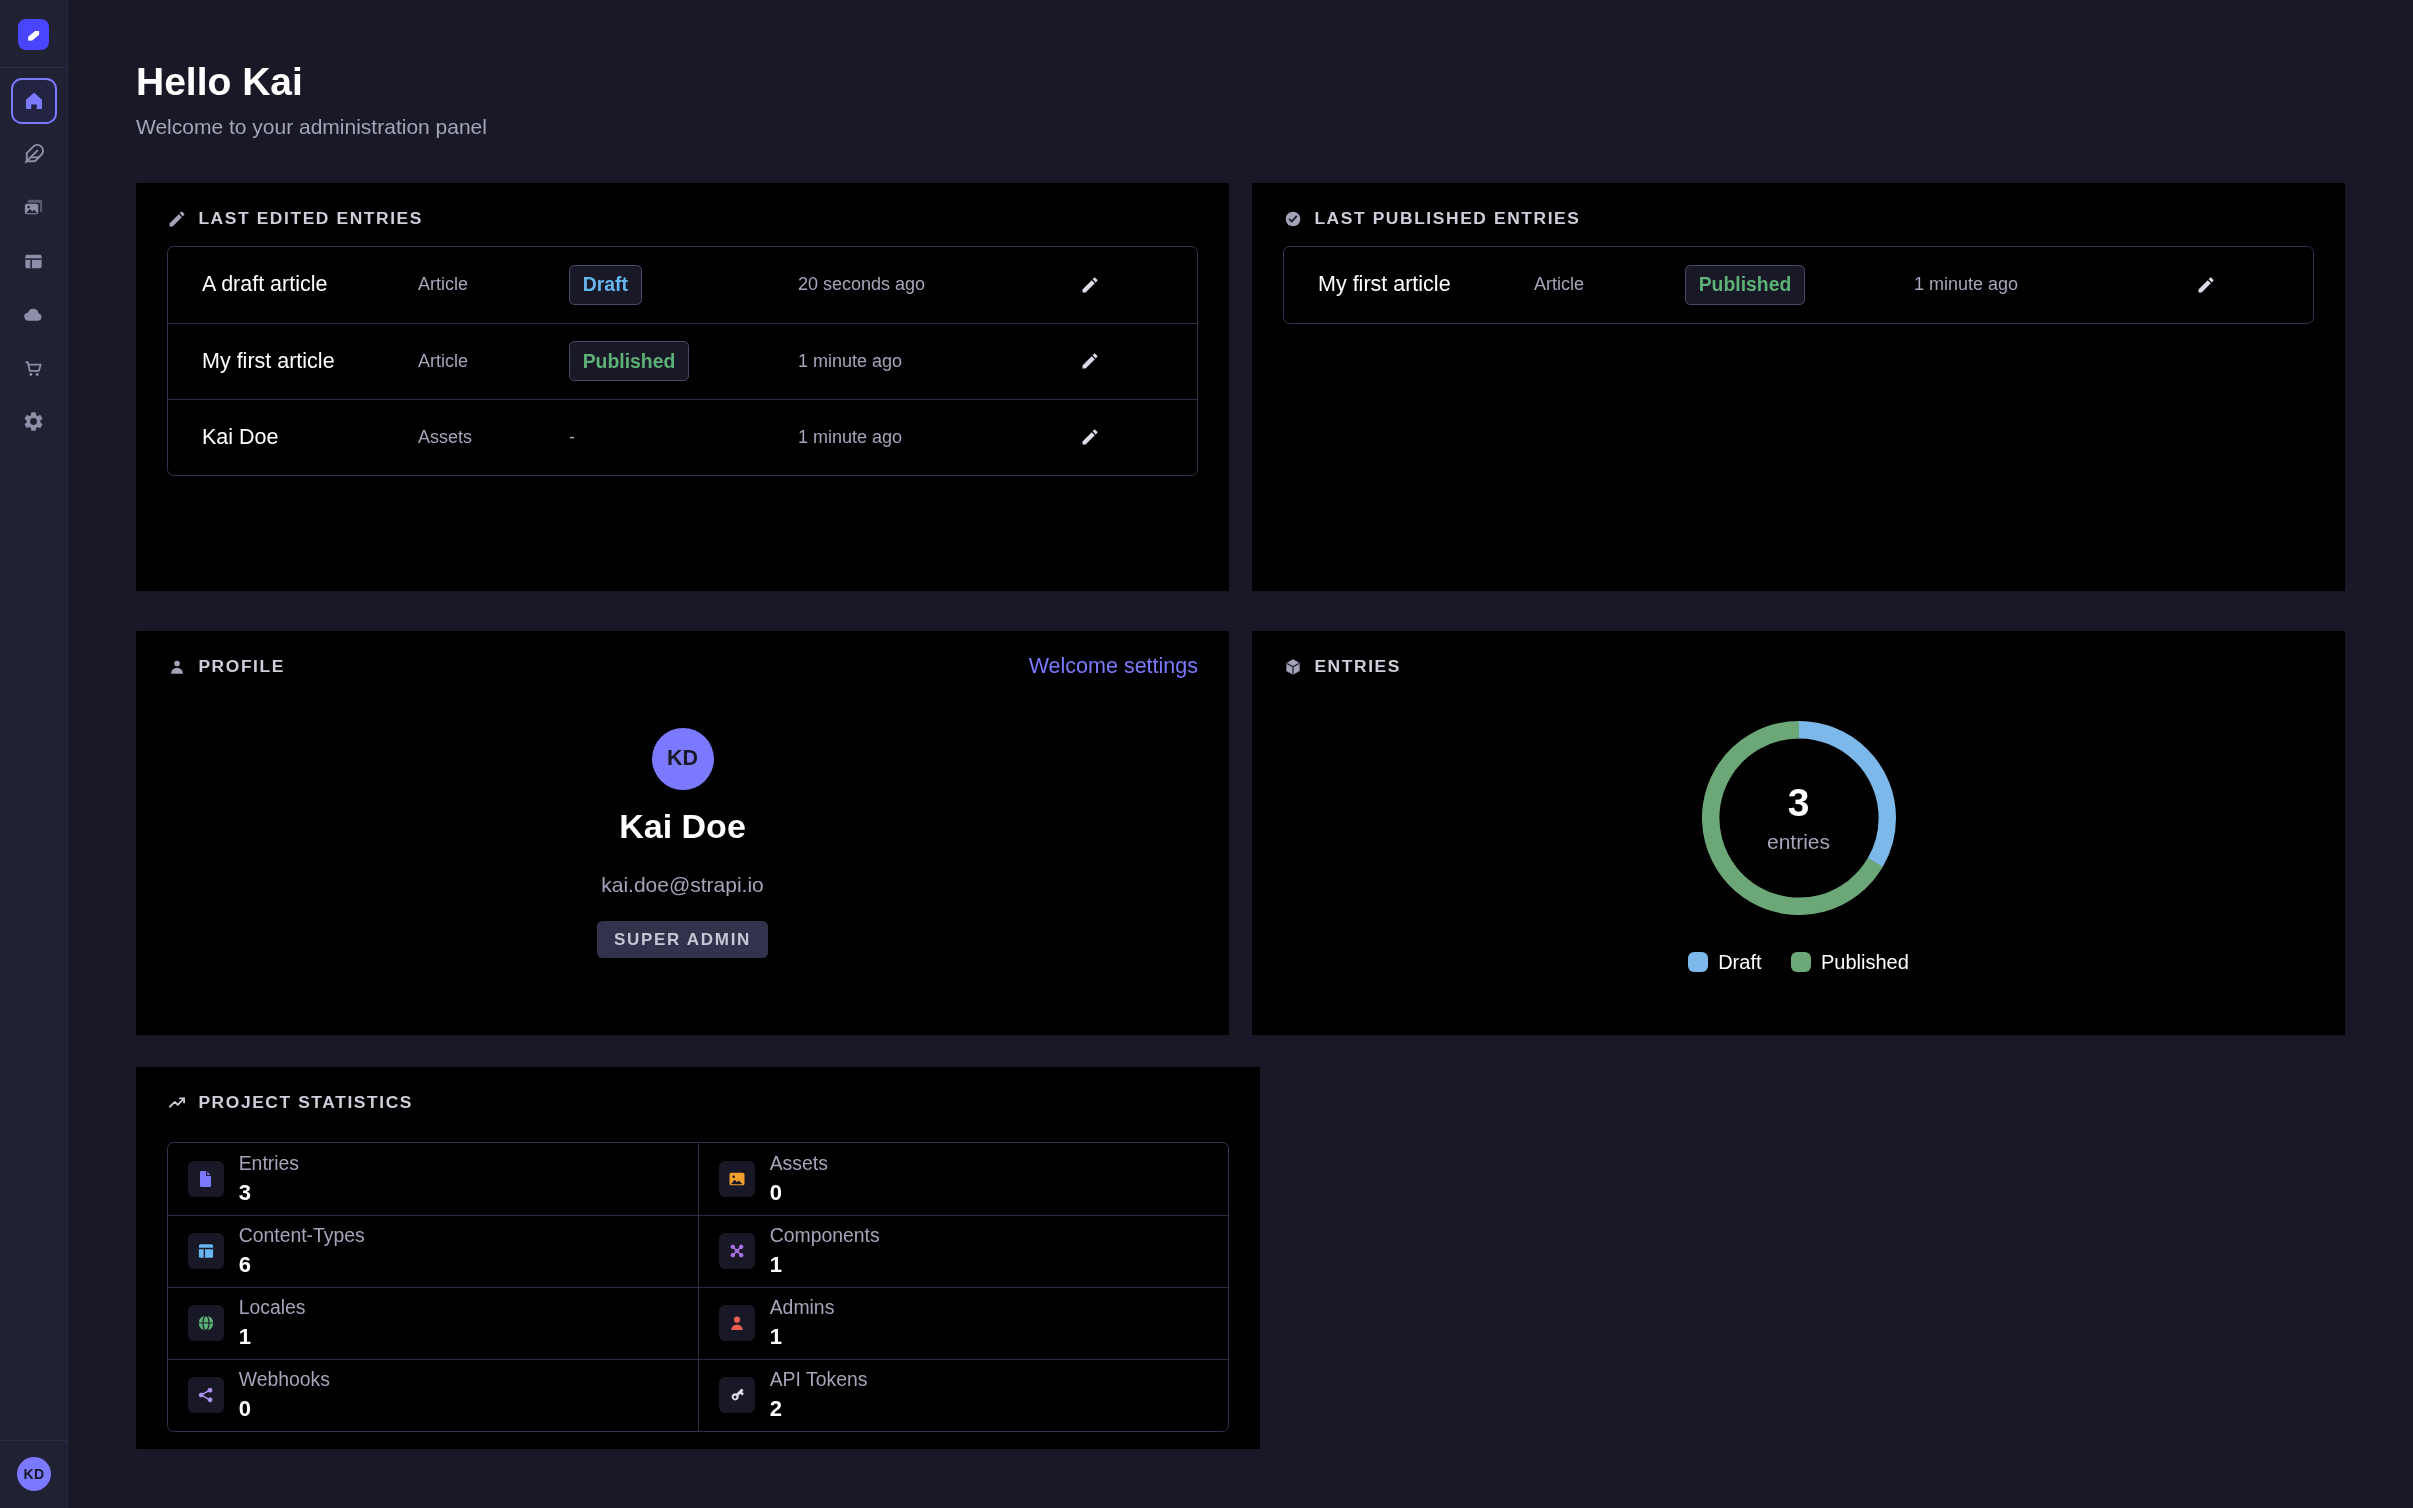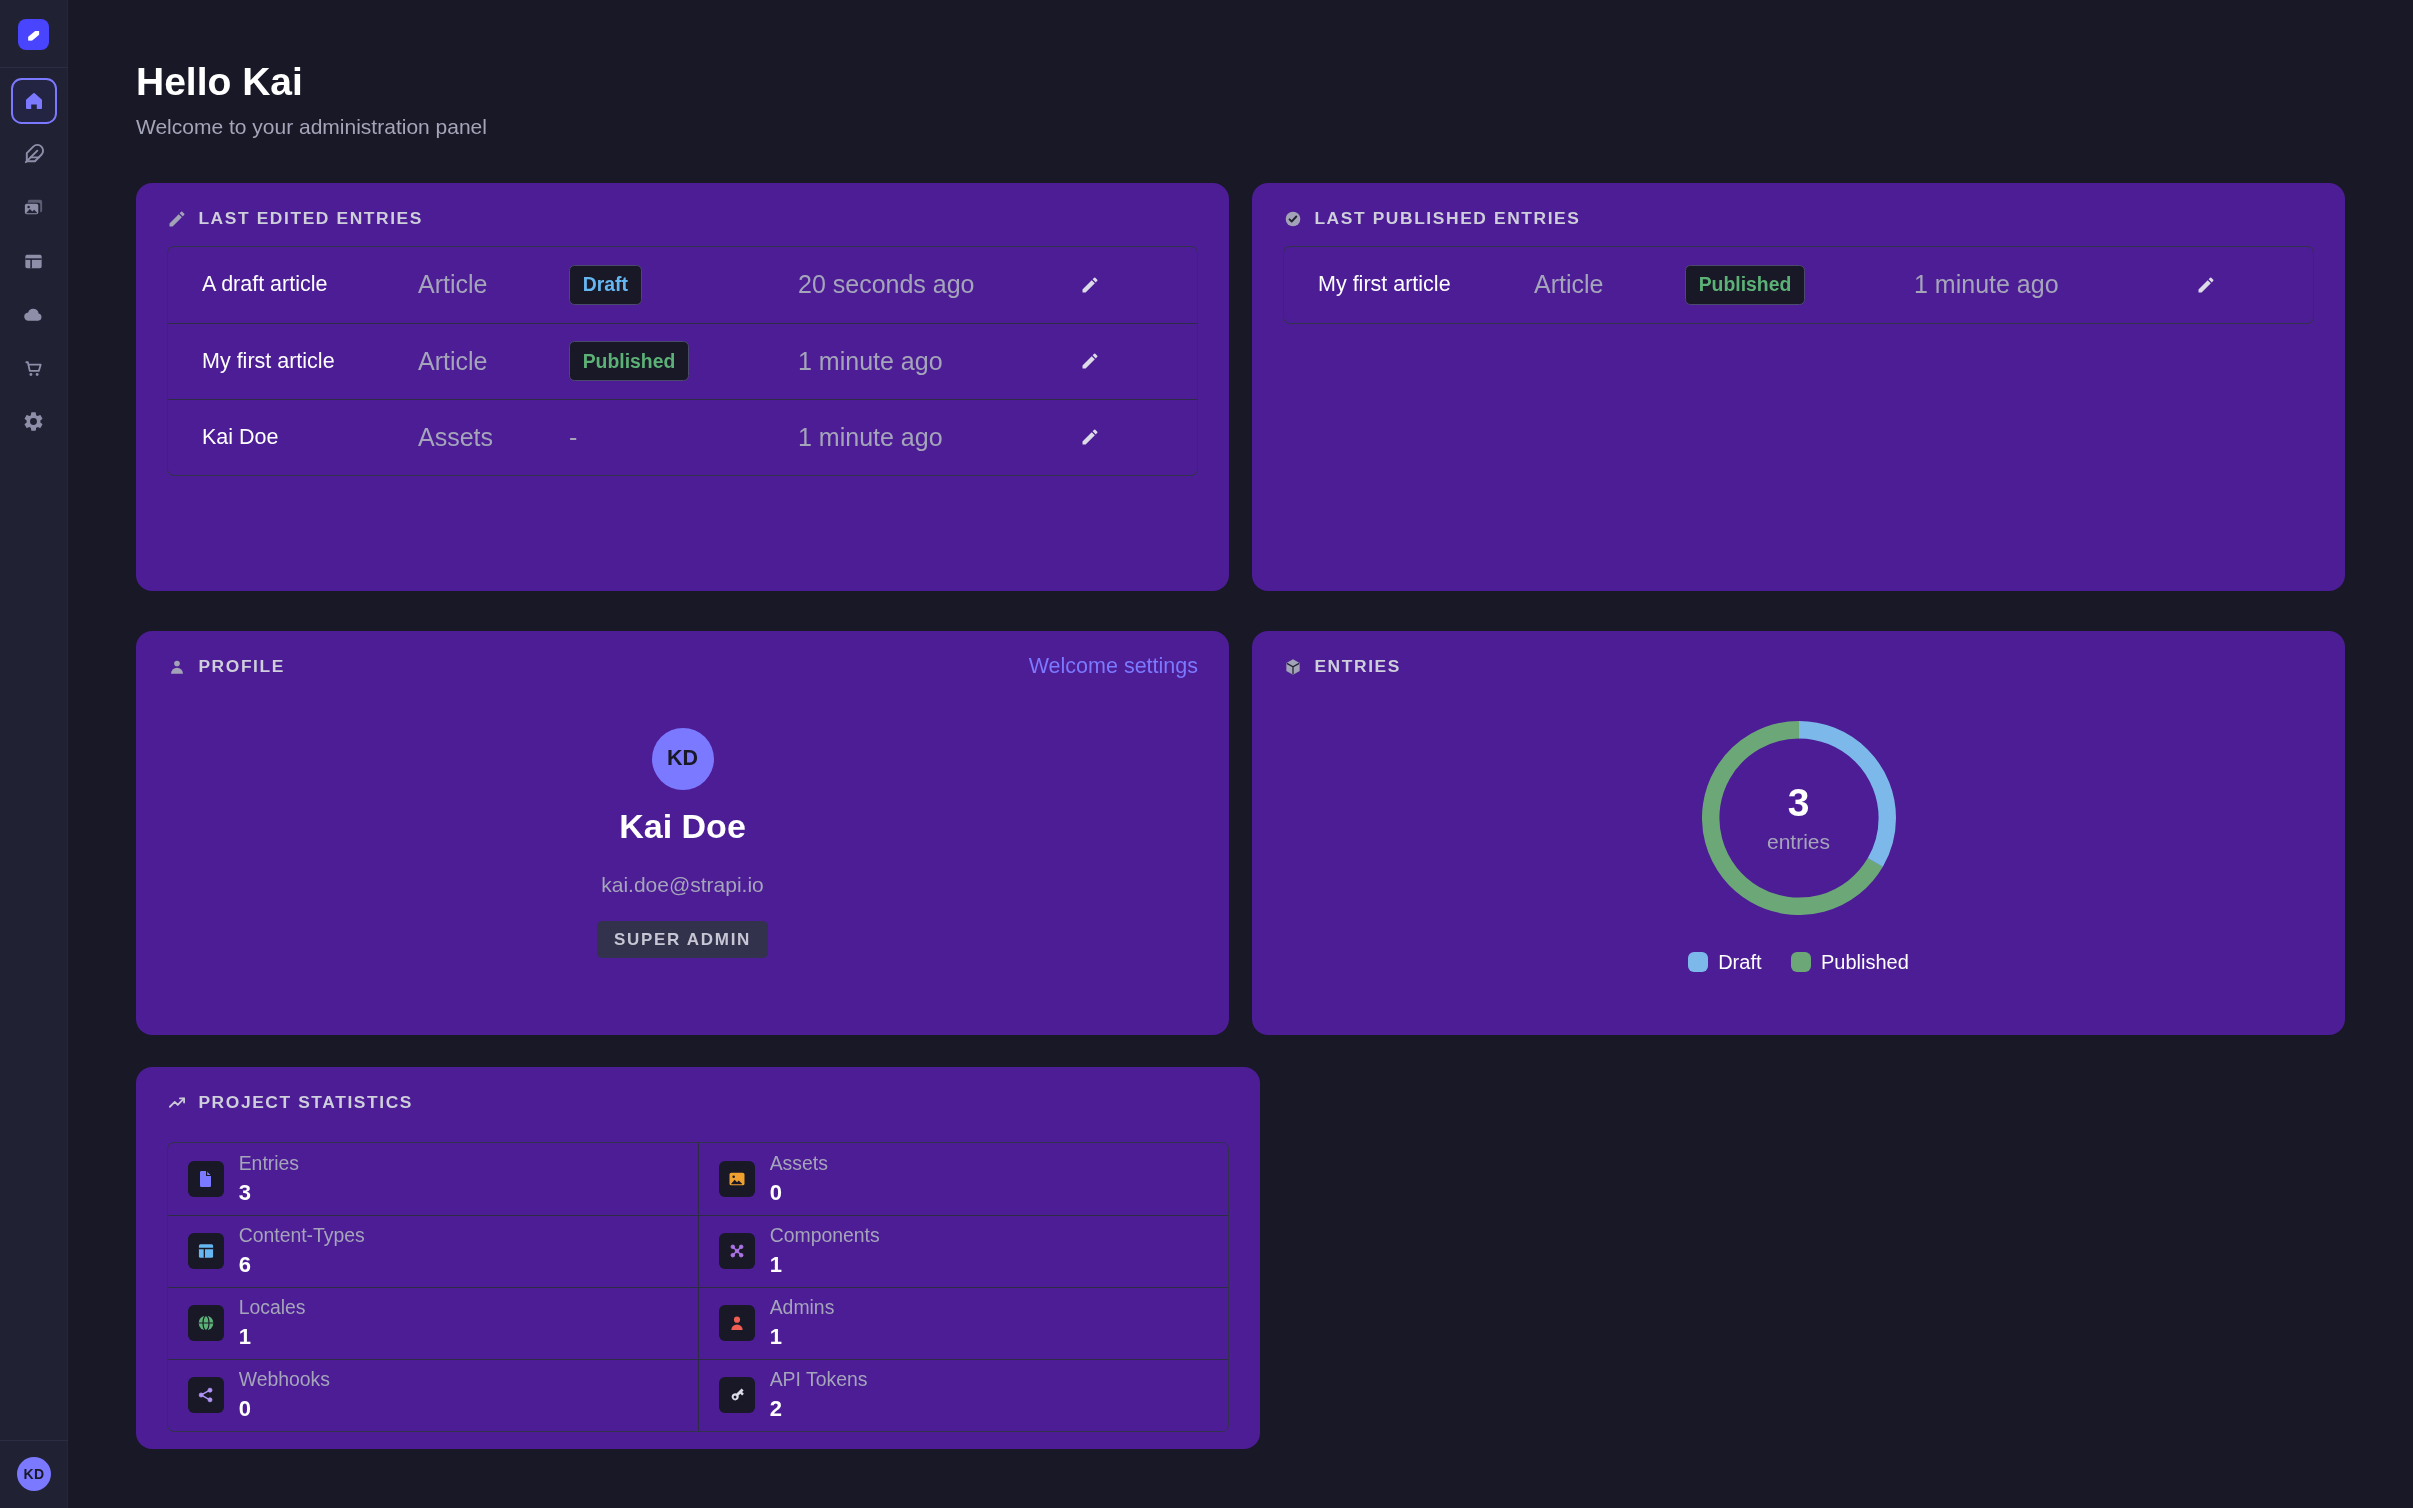--- a/index.html
+++ b/index.html
@@ -39,42 +39,42 @@
     margin:16px 0 17.4px 0; cursor:pointer; letter-spacing:0.3px;
   }
   
   .main { flex:1; padding:60px 68px 0 68px; }
   .h1 { font-size:39px; font-weight:700; color:#fff; }
   .subtitle { font-size:21px; color:#A5A5BA; margin-top:10.7px; margin-bottom:44px; }
   .row { display:flex; gap:23px; }
   .row-1 { margin-bottom:40px; }
   .row-2 { margin-bottom:32px; }
   .card {
-    flex:1; background:#4c1d95; border-radius:16px;
+    flex:1; background:#000000; border-radius:1px;
     padding:0 31px; position:relative;
   }
   .row-1 .card { height:408px; }
   .row-2 .card { height:404px; }
   .row-3 .card { height:382px; }
   .row-3 .spacer { flex:1; }
   .card-header { display:flex; align-items:center; gap:11.4px; padding-top:25.5px; height:47px; }
   .card-title {
     font-size:17.4px; font-weight:700; letter-spacing:1.6px;
     color:#CFCFDB; text-transform:uppercase;
   }
   .header-link { margin-left:auto; font-size:21.5px; color:#7B79FF; text-decoration:none; cursor:pointer; }
   
   .entry-table { margin-top:16px; border:0.7px solid #32324d; border-radius:6.7px; }
   .entry-row {
     display:grid; grid-template-columns:216px 151px 229px 282px 1fr;
     align-items:center; height:76px; padding-left:34px;
   }
   .entry-row + .entry-row { border-top:0.7px solid #2c2c44; }
   .cell-name { font-size:21.5px; color:#fff; }
-  .cell-type, .cell-time, .cell-dash { font-size:25px; color:#A5A5BA; }
+  .cell-type, .cell-time, .cell-dash { font-size:18px; color:#A5A5BA; }
   .badge {
     display:inline-block; padding:7.4px 12.7px; border:0.7px solid #4A4A6A;
     border-radius:5.4px; background:#181826; font-weight:700; font-size:19.4px;
     justify-self:start;
   }
   .badge.draft { color:#66B7F1; }
   .badge.published { color:#5CB176; }
   .edit-btn { background:none; border:none; cursor:pointer; justify-self:start; display:flex; }
   
   .profile-body { text-align:center; margin-top:50px; }

